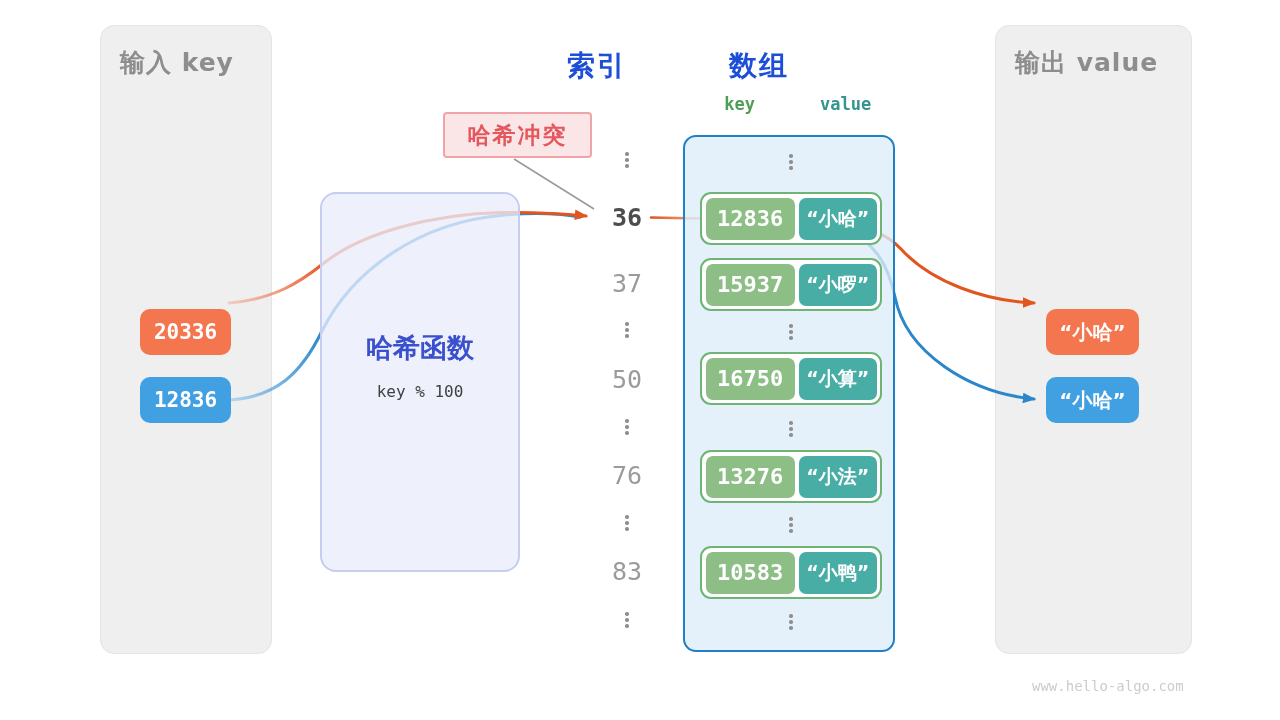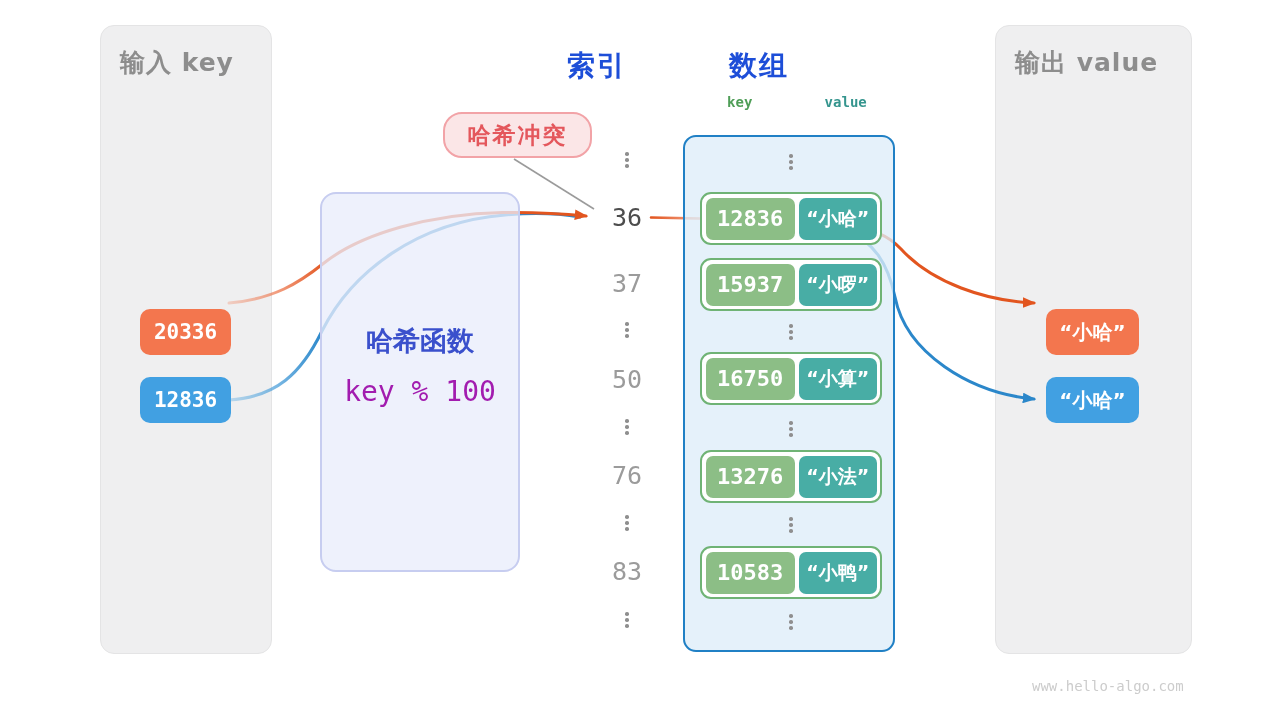--- a/index.html
+++ b/index.html
@@ -13,40 +13,40 @@
   .panel-title{position:absolute;z-index:4;font-size:25px;font-weight:bold;color:#8d8d8d;letter-spacing:1px;}
 
   
   svg.links{position:absolute;left:0;top:0;z-index:2;}
 
   
   .hash-box{position:absolute;left:320px;top:192px;width:200px;height:380px;z-index:3;
             background:rgba(233,237,251,0.78);border:2px solid #c7cdf0;border-radius:16px;
             display:flex;flex-direction:column;align-items:center;justify-content:center;gap:16px;box-sizing:border-box;}
   .hash-title{font-size:27px;font-weight:bold;color:#3a50cc;margin-top:-34px;}
-  .hash-formula{font-family:"DejaVu Sans Mono","Liberation Mono",monospace;font-size:28px;color:#a21caf;}
+  .hash-formula{font-family:"DejaVu Sans Mono","Liberation Mono",monospace;font-size:16px;color:#404040;}
 
   
   .collision{position:absolute;left:443px;top:112px;width:149px;height:46px;z-index:4;
-             background:#fbe6e7;border:2px solid #f2a3a7;border-radius:19px;box-sizing:border-box;
+             background:#fbe6e7;border:2px solid #f2a3a7;border-radius:4px;box-sizing:border-box;
              display:flex;align-items:center;justify-content:center;
              font-size:23px;font-weight:bold;color:#e4575c;letter-spacing:2px;}
 
   
   .col-header{position:absolute;top:47px;width:120px;text-align:left;z-index:4;
               font-size:28px;font-weight:bold;color:#1d4ed8;letter-spacing:2px;}
   .kv-header{position:absolute;left:683px;top:94px;width:212px;z-index:4;display:flex;
-             font-family:"DejaVu Sans Mono","Liberation Mono",monospace;font-size:14px;font-weight:600;}
+             font-family:"DejaVu Sans Mono","Liberation Mono",monospace;font-size:17px;font-weight:600;}
   .kv-header .k{flex:1.15;text-align:center;color:#4f9e57;}
   .kv-header .v{flex:1;text-align:center;color:#35958e;}
 
   
   .idx{position:absolute;left:597px;width:60px;z-index:4;display:flex;align-items:center;justify-content:center;height:34px;}
   .idx-num{font-family:"DejaVu Sans Mono","Liberation Mono",monospace;font-size:25px;color:#9b9b9b;}
-  .idx-strong{color:#4d4d4d;font-weight:normal;}
+  .idx-strong{color:#4d4d4d;font-weight:bold;}
 
   
   .dots{display:flex;flex-direction:column;align-items:center;justify-content:center;gap:2.5px;}
   .dots i{width:3.5px;height:3.5px;border-radius:50%;background:#8f8f8f;display:block;}
 
   
   .array-box{position:absolute;left:683px;top:135px;width:212px;height:517px;z-index:3;
              background:rgba(222,237,249,0.78);border:2.5px solid #2080c5;border-radius:13px;box-sizing:border-box;}
   .arr-dots{position:absolute;left:76px;width:60px;height:34px;z-index:4;display:flex;align-items:center;justify-content:center;}
   .pair{position:absolute;left:15px;width:182px;height:53px;z-index:4;background:#ffffff;

